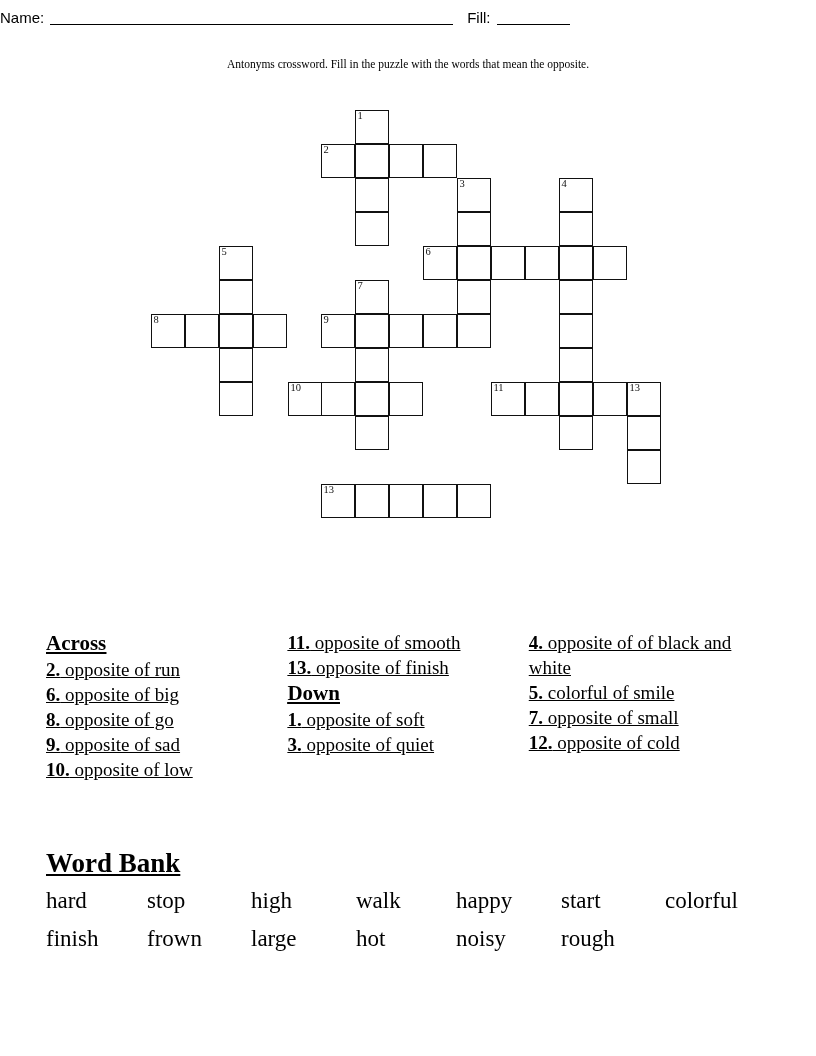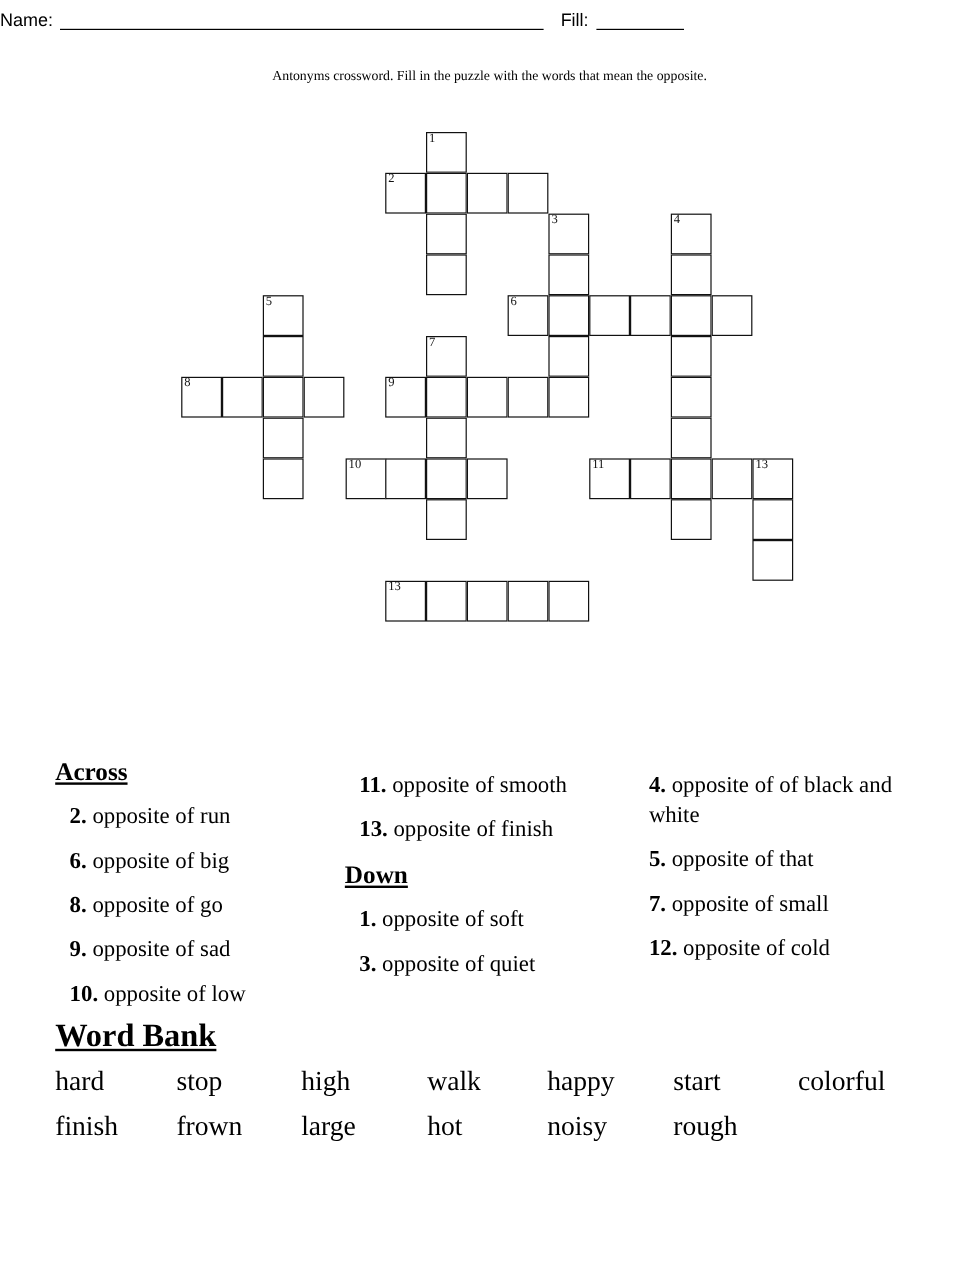--- a/index.html
+++ b/index.html
@@ -65,36 +65,37 @@
     color:#111;
   }
 
   
   .clues {
     position:absolute;
     left:46px; top:630px;
     width:730px;
     display:flex;
     gap:4px;
+    text-decoration:underline;
   }
   .clue-col { width:240px; padding-right:6px; box-sizing:border-box; }
   .clue-col.col2 { width:240px; }
   .clue-col.col3 { width:250px; }
   .clue-head {
     font-size:21px;
     font-weight:bold;
     text-decoration:underline;
     margin:0 0 1px 0;
     line-height:26px;
     display:block;
   }
   .clue {
     font-size:19px;
     line-height:25px;
-    margin:12px;
+    margin:0;
     display:block;
   }
   .clue b { font-weight:bold; }
 
   
   .wordbank {
     position:absolute;
     left:46px; top:846px;
     width:740px;
   }
@@ -236,21 +237,21 @@
     <span class="clue-head">Down</span>
     <div id="clue-col2-bottom">
         <p class="clue"><b>1.</b><span> opposite of soft</span></p>
         <p class="clue"><b>3.</b><span> opposite of quiet</span></p>
       </div>
   </div>
 
   <div class="clue-col col3">
     <div id="clue-col3">
         <p class="clue"><b>4.</b><span> opposite of of black and white</span></p>
-        <p class="clue"><b>5.</b><span> opposite of that</span></p>
+        <p class="clue"><b>5.</b><span> colorful of smile</span></p>
         <p class="clue"><b>7.</b><span> opposite of small</span></p>
         <p class="clue"><b>12.</b><span> opposite of cold</span></p>
       </div>
   </div>
 
 </div>
 
 <div class="wordbank">
   <span class="wb-head">Word Bank</span>
   <div class="wb-row" id="wb-row1">

